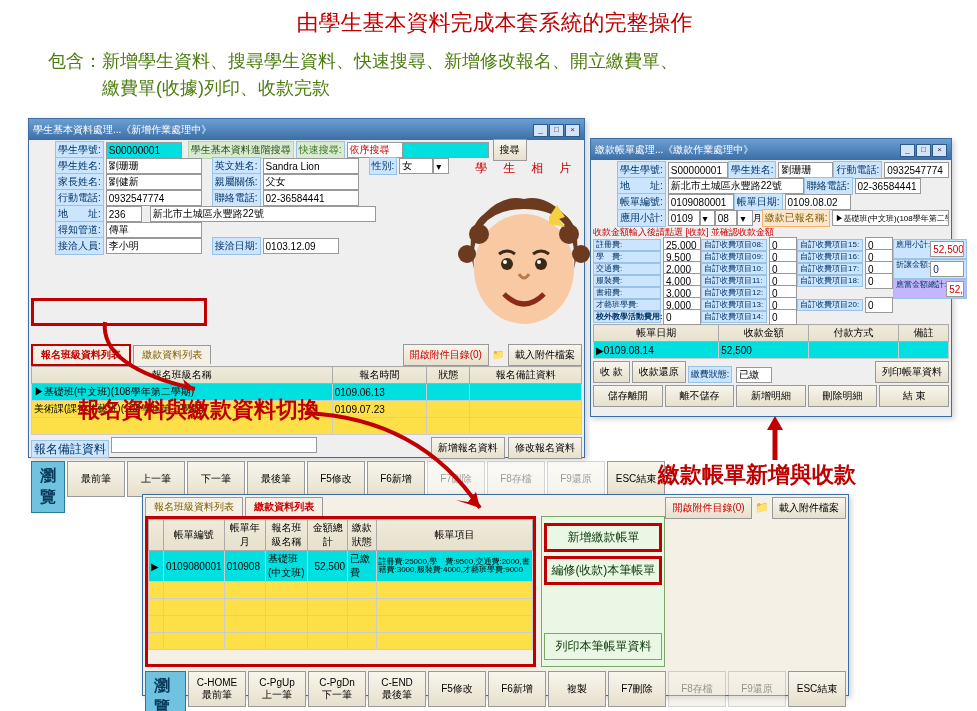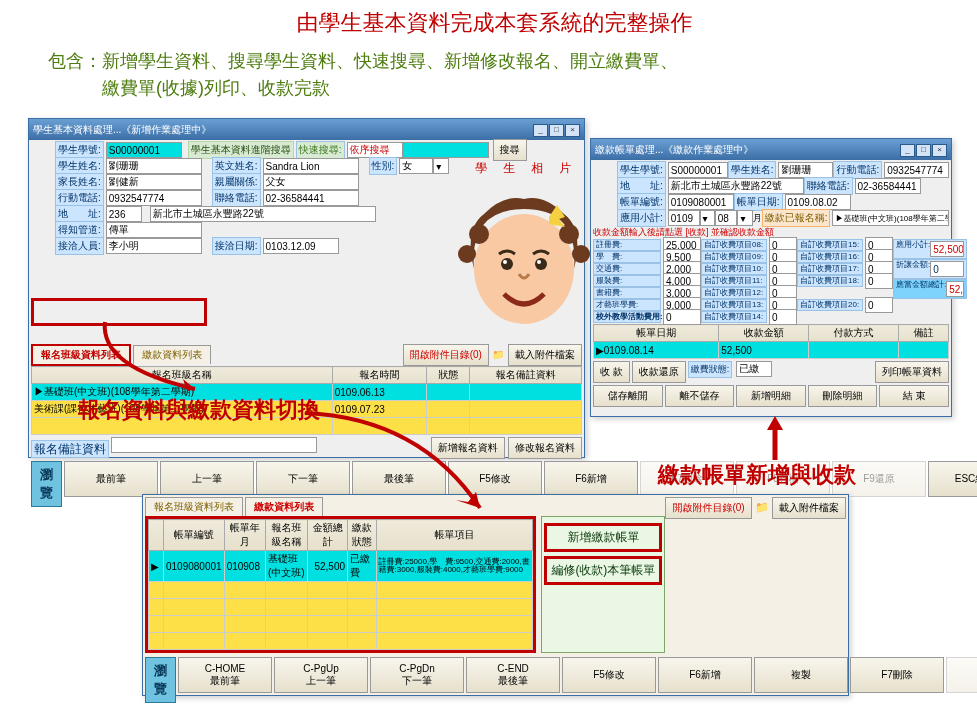--- a/index.html
+++ b/index.html
@@ -9,23 +9,23 @@
 .titlebar { background:linear-gradient(#6a9fd4,#3b6ea5); color:#fff; height:17px; font-size:10px; padding:2px 4px; display:flex; justify-content:space-between; align-items:center;}
 .titlebar .btns span{ display:inline-block; width:13px; height:11px; background:#d4e3f5; border:1px solid #2a5a8a; margin-left:1px; font-size:8px; text-align:center; line-height:10px; color:#333;}
 .formrow { display:flex; align-items:center; height:16px; font-size:10px;padding-left:24px;}
 .lbl { background:#cce5ff; color:#003366; padding:1px 2px; border:1px solid #99c2e6; margin-right:2px; white-space:nowrap;}
 .lbl.g { background:#d9ead3; color:#274e13; border-color:#b6d7a8;}
 .lbl.y { background:#fce5cd; color:#7f6000; border-color:#f6b26b;}
 .inp { background:#fff; border:1px solid #999; padding:0 2px; height:14px; font-size:10px; display:inline-flex; align-items:center; overflow:hidden; white-space:nowrap;}
 .inp.hl { background:#00e0e0;}
 .tab { display:inline-block; background:#f4f0e6; border:1px solid #999; border-bottom:none; padding:2px 8px; font-size:10px; color:#7f6000; margin-right:-1px; cursor:pointer;}
 .tab.red { color:#c00000; font-weight:bold; border:2px solid #c00000;}
-.btn { display:inline-flex; flex-direction:column; align-items:center; justify-content:center; background:linear-gradient(#f8f5ec,#e6e0cc); border:1px solid #999; height:32px; min-width:44px; font-size:10px; cursor:pointer; padding:1px 24px; line-height:1.2;}
+.btn { display:inline-flex; flex-direction:column; align-items:center; justify-content:center; background:linear-gradient(#f8f5ec,#e6e0cc); border:1px solid #999; height:32px; min-width:44px; font-size:10px; cursor:pointer; padding:1px 6px; line-height:1.2;}
 .btn.sm { height:20px; font-size:10px; flex-direction:row; min-width:auto; padding:0 6px;}
-.browse { background:#6fc2e0; color:#0a3a5a; font-weight:bold; border:1px solid #2a7a9a; padding:4px 8px; font-size:13px;}
+.browse { background:#6fc2e0; color:#0a3a5a; font-weight:bold; border:1px solid #2a7a9a; padding:4px 8px; font-size:16px;}
 .face { width:150px; height:160px;}
 .redbox { position:absolute; border:3px solid #c00000; pointer-events:none;}
 .redtext { color:#c00000; font-size:22px; font-weight:bold;}
 .arrow { position:absolute; pointer-events:none;}
 table.grid{ border-collapse:collapse; width:100%;}
 table.grid th{ background:linear-gradient(#efeadb,#e6e0cc); border:1px solid #aaa; font-size:10px; padding:1px 2px; font-weight:normal;}
 table.grid td{ border:1px solid #ccc; font-size:10px; padding:1px 2px; background:#fde047; height:14px;}
 table.grid tr.hl td{ background:#00e0e0;}
 .sidebtn { background:#eaf7e5; border:1px solid #7aa76a; color:#0a3a0a; font-size:12px; text-align:center; padding:4px; margin:4px 0; cursor:pointer;}
 .sidebtn.rb { border:3px solid #c00000; padding:3px;}
@@ -270,21 +270,21 @@
       </div>
       <div style="width:76px;text-align:right;">
         <div class="lbl" style="display:flex;justify-content:space-between;">
             <span>應用小計:</span>
             <span class="inp" style="width:36px;text-align:right;color:#c00;">52,500</span>
           </div>
         <div class="lbl" style="display:flex;justify-content:space-between;">
             <span>折讓金額:</span>
             <span class="inp" style="width:36px;text-align:right;">0</span>
           </div>
-        <div class="lbl" style="background:#7dd3fc;display:flex;justify-content:space-between;">
+        <div class="lbl" style="background:#c4b5fd;display:flex;justify-content:space-between;">
             <span>應當金額總計:</span>
             <span class="inp" style="width:36px;text-align:right;color:#c00;">52,500</span>
           </div>
       </div>
     </div>
     <table class="grid" style="margin-top:1px;">
       <tbody>
           <tr>
             <th>帳單日期</th>
             <th>收款金額</th>
@@ -292,21 +292,21 @@
             <th>備註</th>
           </tr>
       <tr class="hl">
             <td>▶0109.08.14</td>
             <td>52,500</td>
             <td></td>
             <td></td>
           </tr>
     </tbody>
       </table>
-    <div style="display:flex;gap:2px;margin-top:2px;font-size:9px;align-items:flex-start;">
+    <div style="display:flex;gap:2px;margin-top:2px;font-size:9px;align-items:flex-end;">
       <span class="btn sm">收 款</span>
       <span class="btn sm">收款還原</span>
       <span class="lbl">繳費狀態:</span>
         <span class="inp" style="width:30px;">已繳</span>
       <span style="flex:1;"></span>
       <span class="btn sm">列印帳單資料</span>
     </div>
     <div style="display:flex;gap:2px;margin-top:2px;">
       <span class="btn sm" style="flex:1;">儲存離開</span>
       <span class="btn sm" style="flex:1;">離不儲存</span>
@@ -386,20 +386,21 @@
                 <td></td>
                 <td></td>
               </tr>
         </tbody>
           </table>
       </div>
       <div style="width:118px;background:#eaf7e5;border:1px solid #7aa76a;padding:2px;">
         <div class="sidebtn rb">新增繳款帳單</div>
         <div class="sidebtn rb">編修(收款)本筆帳單</div>
         <div style="height:40px;"></div>
+        <div class="sidebtn">列印本筆帳單資料</div>
       </div>
     </div>
     <div style="display:flex;gap:2px;margin-top:4px;">
       <span class="browse">瀏覽</span>
       <span class="btn">
           <span>C-HOME</span>
           <span>最前筆</span>
         </span>
       <span class="btn">
           <span>C-PgUp</span>

